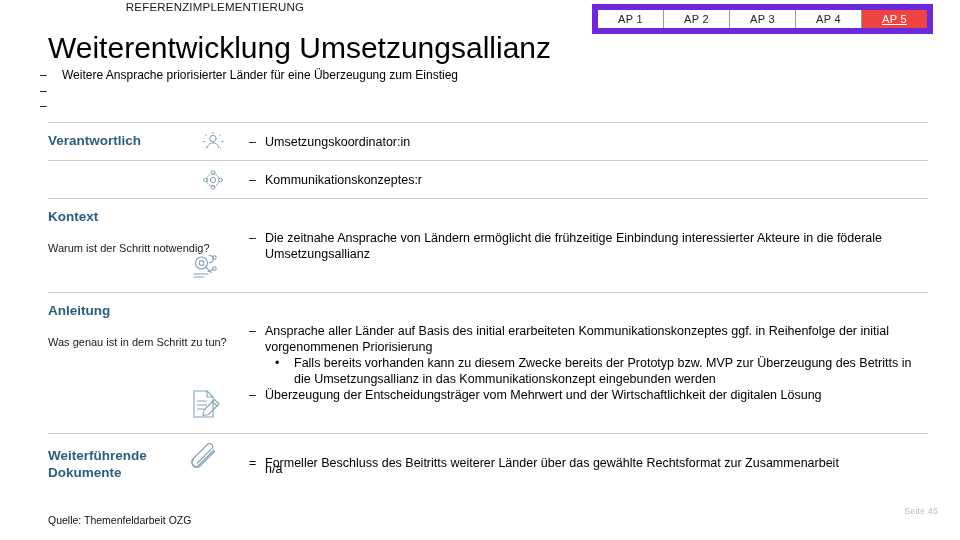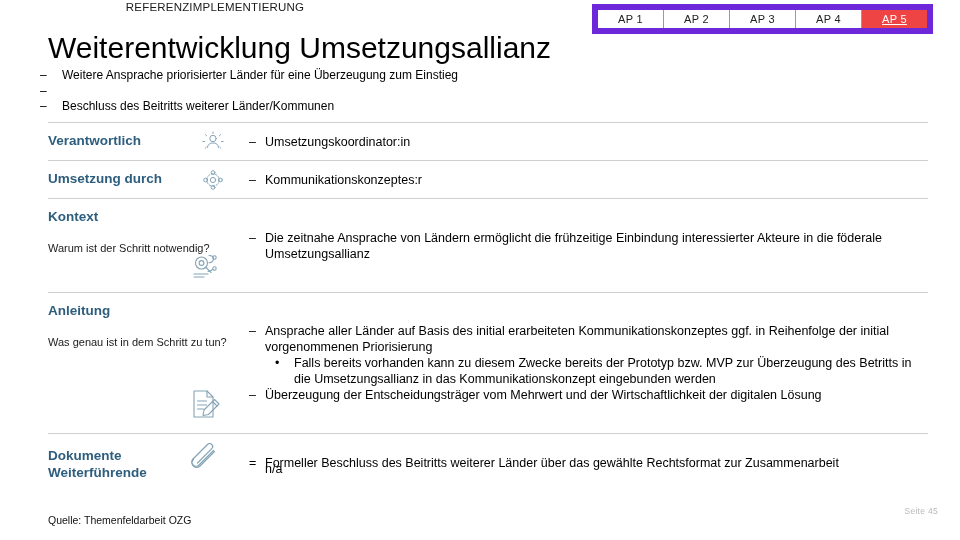--- a/index.html
+++ b/index.html
@@ -212,21 +212,20 @@
 <div class="intro">
   <div class="li">
     <span class="dash">–</span>
     <span>Weitere Ansprache priorisierter Länder für eine Überzeugung zum Einstieg</span>
   </div>
   <div class="li">
     <span class="dash">–</span>
   </div>
   <div class="li">
     <span class="dash">–</span>
-    <span>Beschluss des Beitritts weiterer Länder/Kommunen</span>
   </div>
 </div>
 
 <div class="rows">
 
   <div class="row r1 first">
     <div class="row-left">
       <div class="label">Verantwortlich</div>
       <div class="icon-slot">
         <svg width="26" height="26" viewBox="0 0 26 26" fill="none" stroke="#6f93a9" stroke-width="1" stroke-linecap="round">
@@ -240,21 +239,20 @@
     <div class="row-right">
       <div class="bullet">
         <span class="marker">–</span>
         <span class="txt">Umsetzungskoordinator:in</span>
       </div>
     </div>
   </div>
 
   <div class="row r2">
     <div class="row-left">
-      <div class="label">Umsetzung durch</div>
       <div class="icon-slot">
         <svg width="26" height="26" viewBox="0 0 26 26" fill="none" stroke="#6f93a9" stroke-width="1" stroke-linecap="round">
           <circle cx="13" cy="13" r="6.2" stroke-dasharray="2.2 1.6"></circle>
           <circle cx="13" cy="13" r="2.6"></circle>
           <circle cx="13" cy="5.6" r="1.9"></circle>
           <circle cx="13" cy="20.4" r="1.9"></circle>
           <circle cx="5.6" cy="13" r="1.9"></circle>
           <circle cx="20.4" cy="13" r="1.9"></circle>
         </svg>
       </div>
@@ -320,22 +318,22 @@
       </div>
       <div class="bullet">
         <span class="marker">–</span>
         <span class="txt">Überzeugung der Entscheidungsträger vom Mehrwert und der Wirtschaftlichkeit der digitalen Lösung</span>
       </div>
     </div>
   </div>
 
   <div class="row r5">
     <div class="row-left">
+      <div class="label">Weiterführende</div>
       <div class="label">Dokumente</div>
-      <div class="label">Weiterführende</div>
       <div class="icon-slot">
         <svg width="34" height="34" viewBox="0 0 34 34" fill="none" stroke="#6f93a9" stroke-width="1.2" stroke-linecap="round" stroke-linejoin="round">
           <path d="M25.5 8.5 11 23a4.2 4.2 0 0 1-6-6L19.5 2.5a2.9 2.9 0 0 1 4.2 4.2L9.5 21"></path>
           <path d="M26.5 9.5 12 24a4.6 4.6 0 0 1-6.6-6.5"></path>
         </svg>
       </div>
     </div>
     <div class="row-divider"></div>
     <div class="row-right">
       <div class="bullet">

